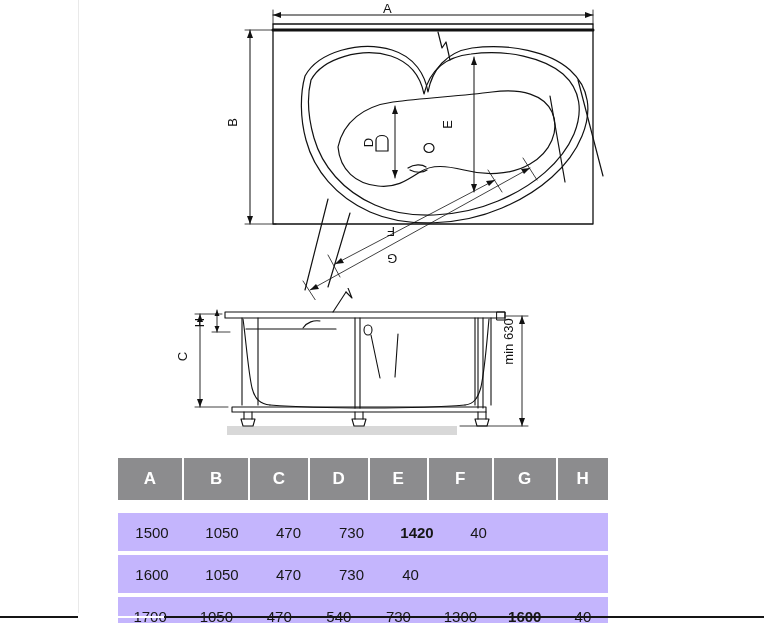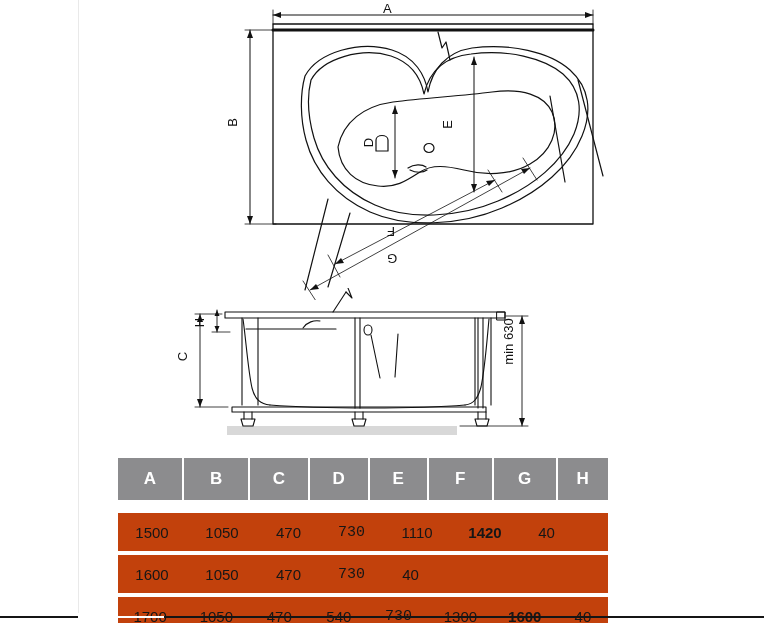--- a/index.html
+++ b/index.html
@@ -113,35 +113,35 @@
   .th.c7 { width: 53px; }
 
   .tbody {
     margin-top: 13px;
   }
   .tr {
     display: flex;
     gap: 2px;
     height: 38px;
     margin-bottom: 4px;
-    background: #c2410c;
+    background: #c4b5fd;
   }
   .td {
     display: flex;
     align-items: center;
     justify-content: center;
     font-size: 15px;
     color: #161616;
     box-sizing: border-box;
   }
   .td.c0 { width: 68px; }
   .td.c1 { width: 68px; }
   .td.c2 { width: 61px; }
   .td.c3 { width: 61px; }
-  .td.c4 { width: 61px; font-family: Liberation Mono, monospace; }
+  .td.c4 { width: 61px; }
   .td.c5 { width: 66px; }
   .td.c6 { width: 66px; font-weight: bold; }
   .td.c7 { width: 53px; }
 </style>
 </head>
 <body>
 
 <div id="page">
 
   <div class="left-guide"></div>
@@ -330,21 +330,20 @@
       <div class="th c7">H</div>
     </div>
 
     <div class="tbody">
 
       <div class="tr">
         <div class="td c0">1500</div>
         <div class="td c1">1050</div>
         <div class="td c2">470</div>
         <div class="td c4">730</div>
-        <div class="td c5">1110</div>
         <div class="td c6">1420</div>
         <div class="td c7">40</div>
       </div>
 
       <div class="tr">
         <div class="td c0">1600</div>
         <div class="td c1">1050</div>
         <div class="td c2">470</div>
         <div class="td c4">730</div>
         <div class="td c7">40</div>

